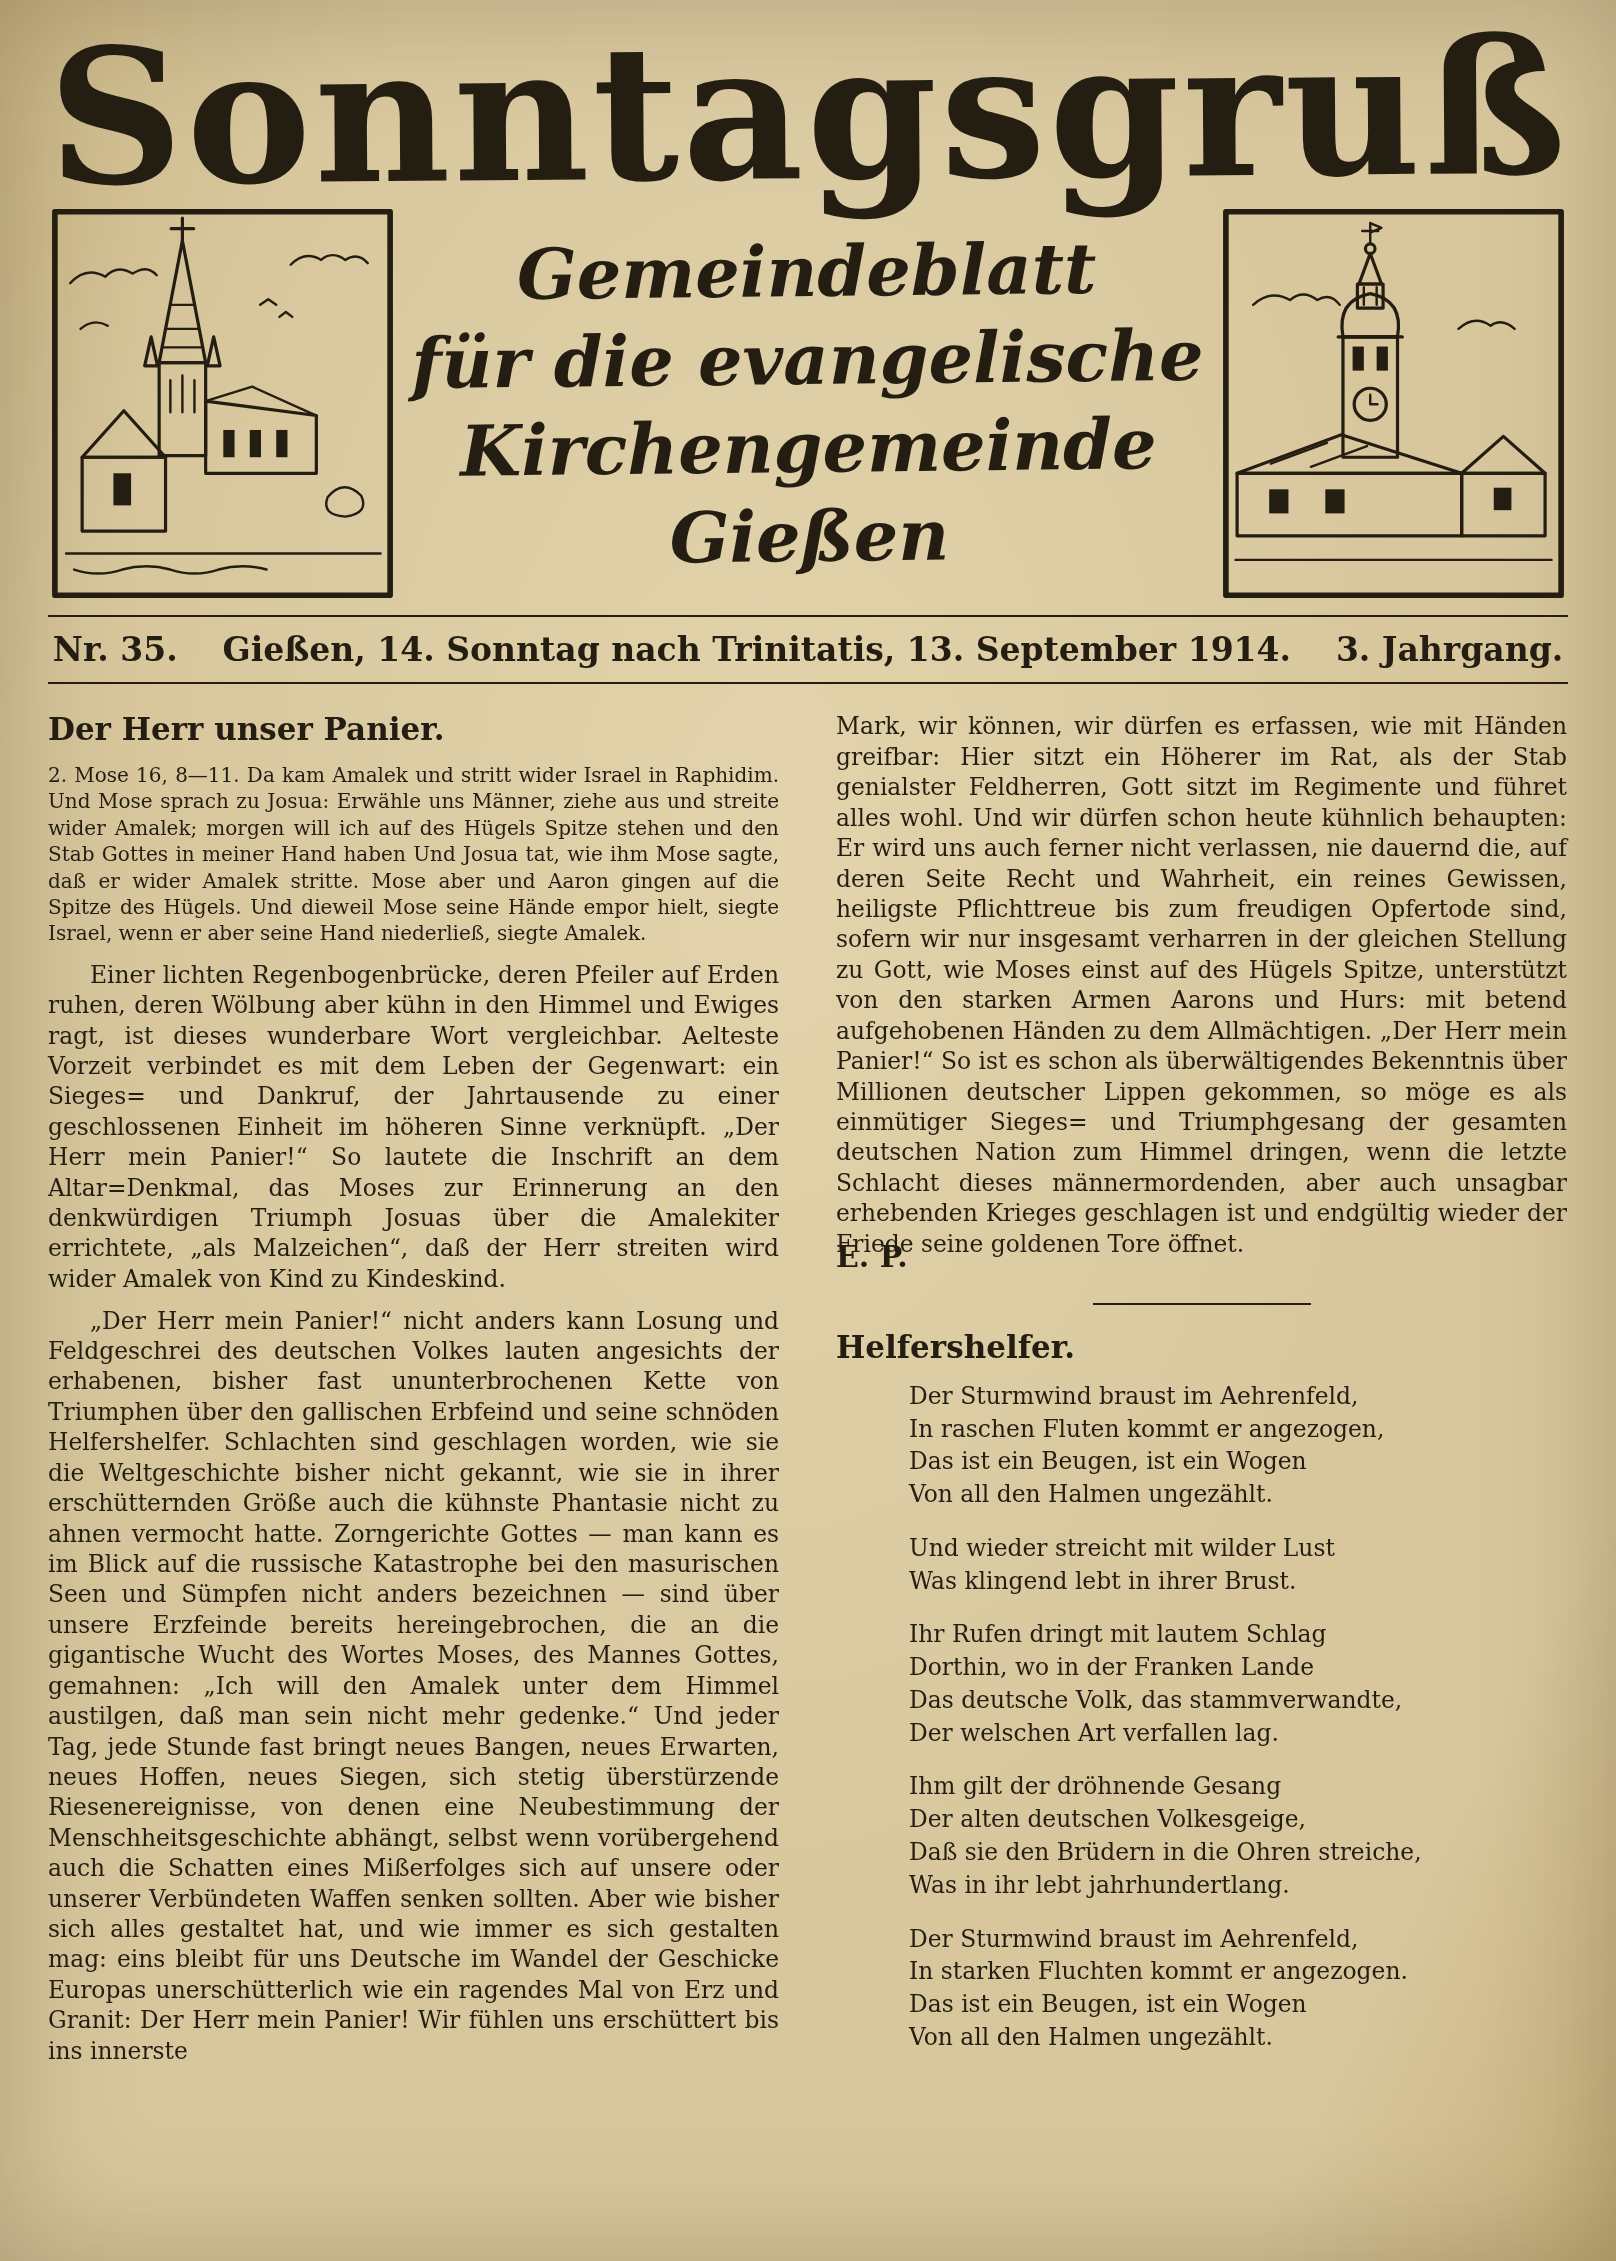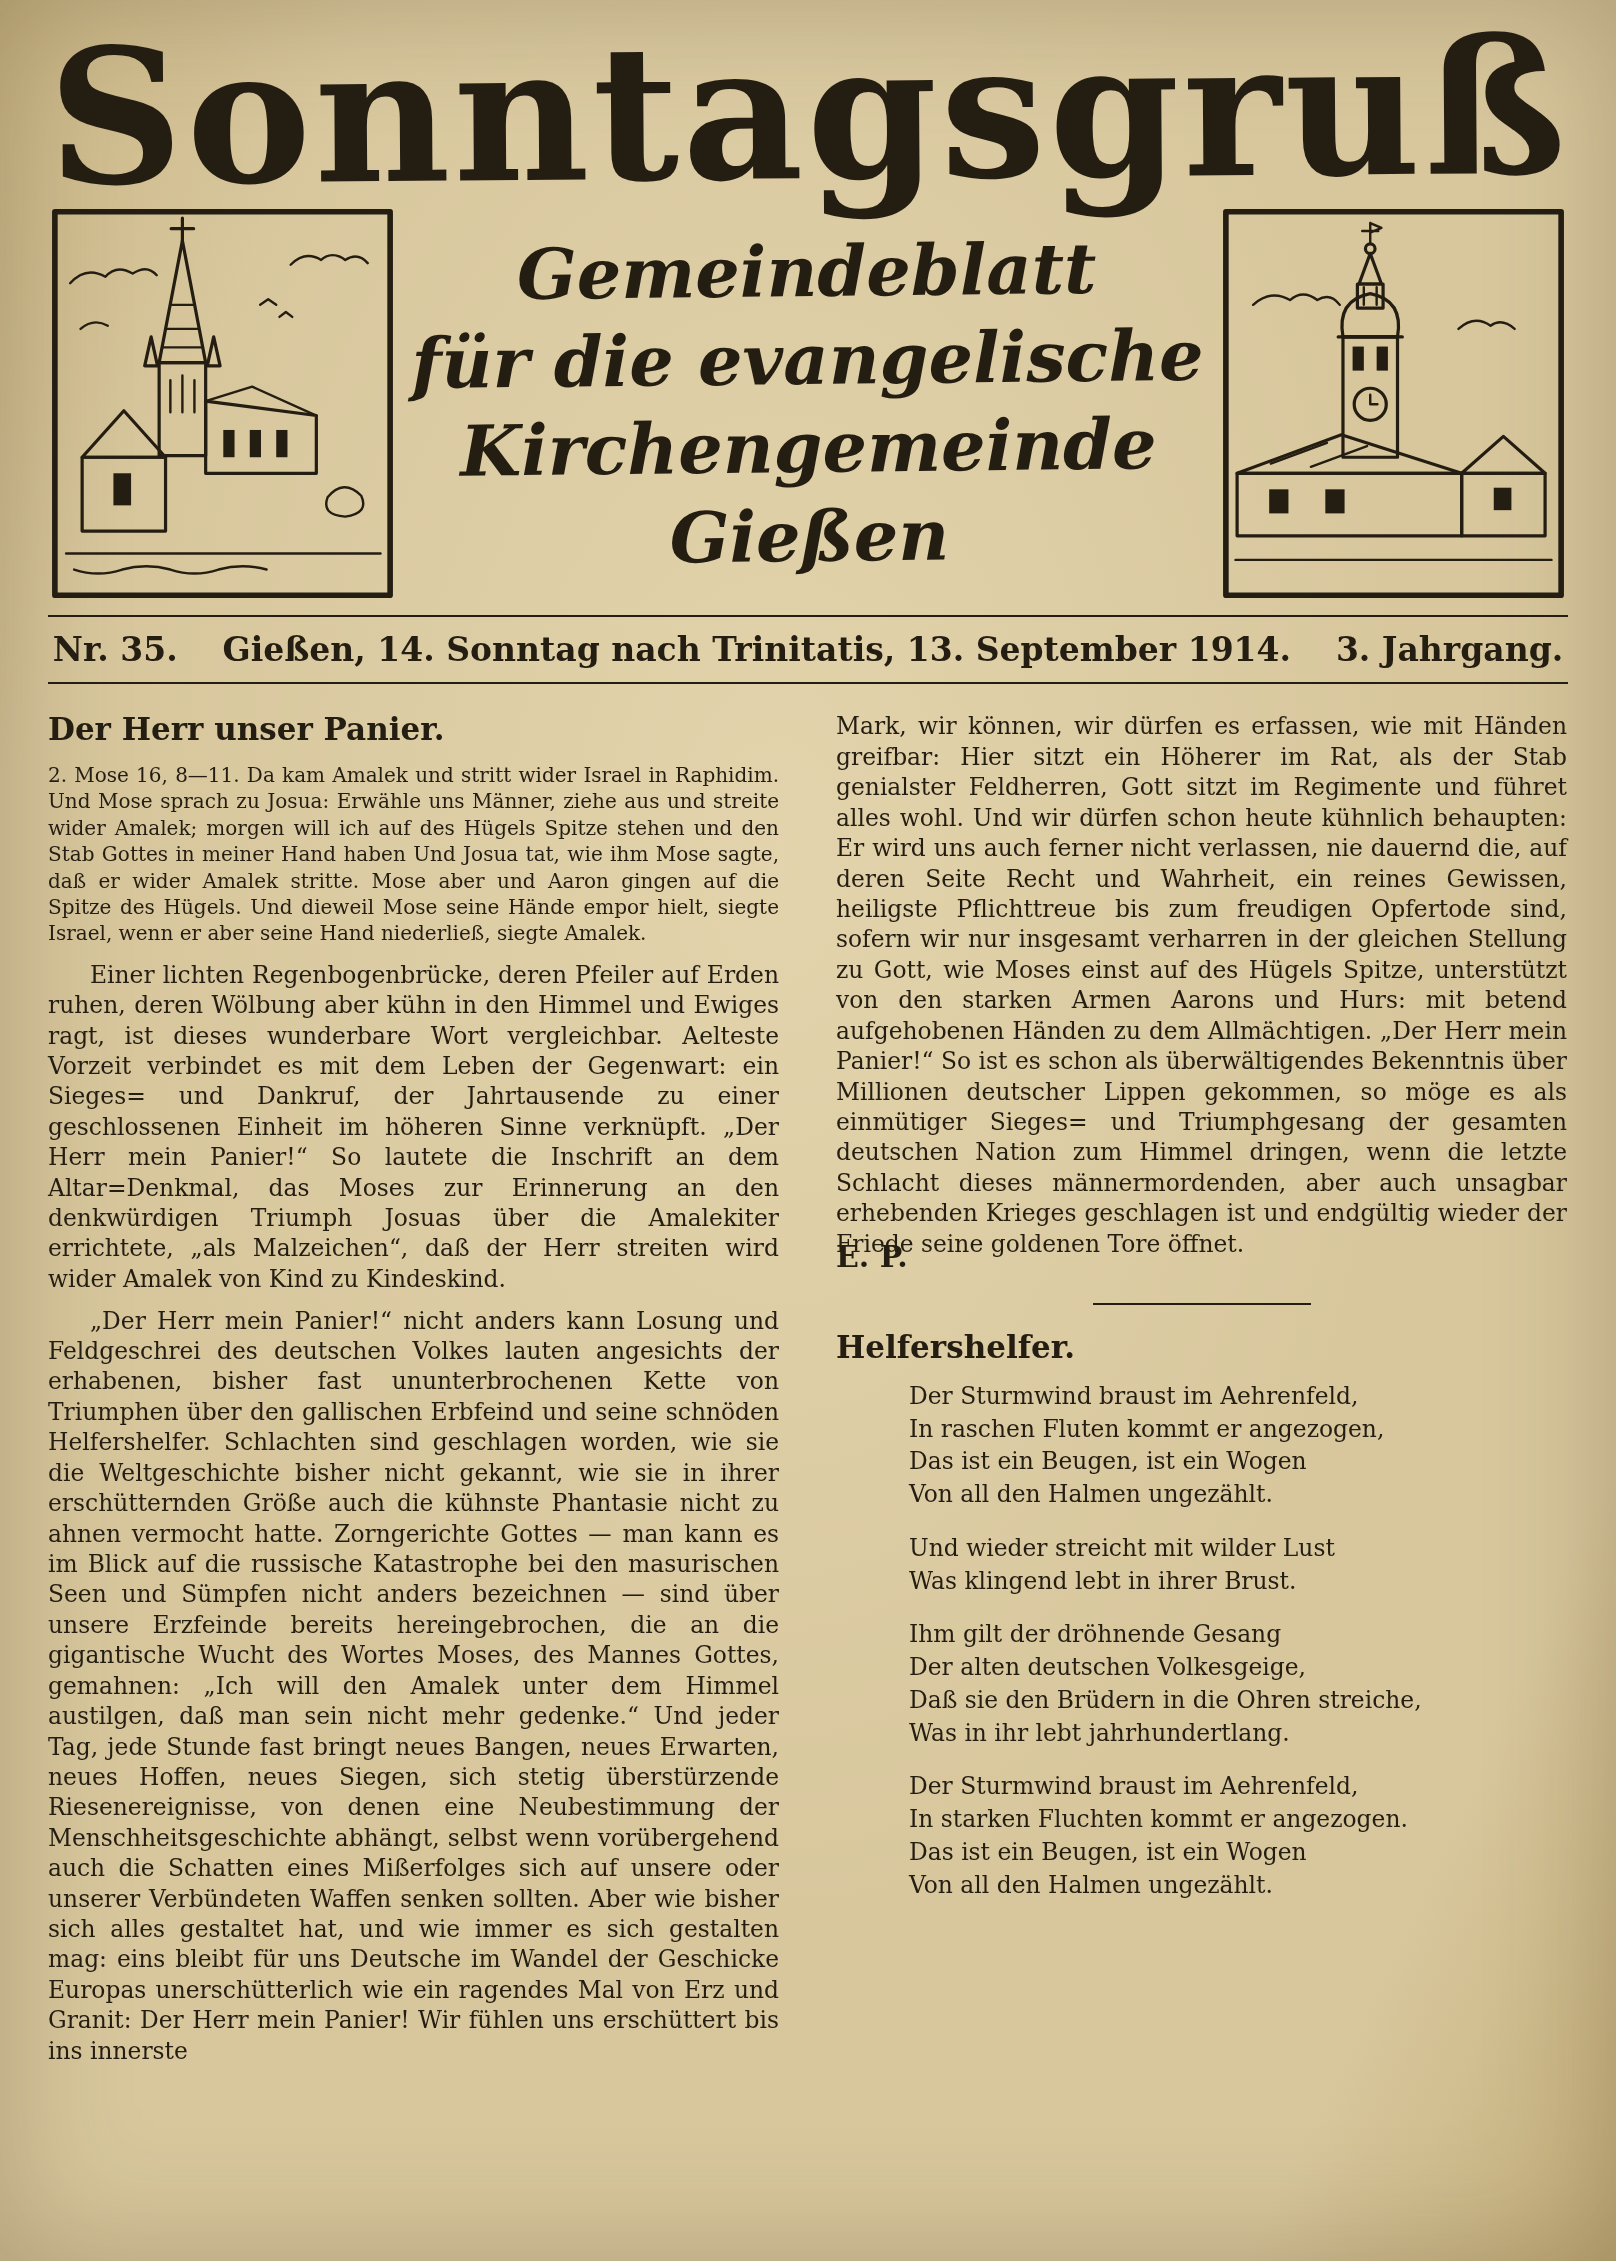--- a/index.html
+++ b/index.html
@@ -205,20 +205,26 @@
           <div>Der Sturmwind braust im Aehrenfeld,</div>
           <div>In raschen Fluten kommt er angezogen,</div>
           <div>Das ist ein Beugen, ist ein Wogen</div>
           <div>Von all den Halmen ungezählt.</div>
         </div>
         <div class="stanza">
           <div>Und wieder streicht mit wilder Lust</div>
           <div>Was klingend lebt in ihrer Brust.</div>
         </div>
         <div class="stanza">
+          <div>Ihr Rufen dringt mit lautem Schlag</div>
+          <div>Dorthin, wo in der Franken Lande</div>
+          <div>Das deutsche Volk, das stammverwandte,</div>
+          <div>Der welschen Art verfallen lag.</div>
+        </div>
+        <div class="stanza">
           <div>Ihm gilt der dröhnende Gesang</div>
           <div>Der alten deutschen Volkesgeige,</div>
           <div>Daß sie den Brüdern in die Ohren streiche,</div>
           <div>Was in ihr lebt jahrhundertlang.</div>
         </div>
         <div class="stanza">
           <div>Der Sturmwind braust im Aehrenfeld,</div>
           <div>In starken Fluchten kommt er angezogen.</div>
           <div>Das ist ein Beugen, ist ein Wogen</div>
           <div>Von all den Halmen ungezählt.</div>

